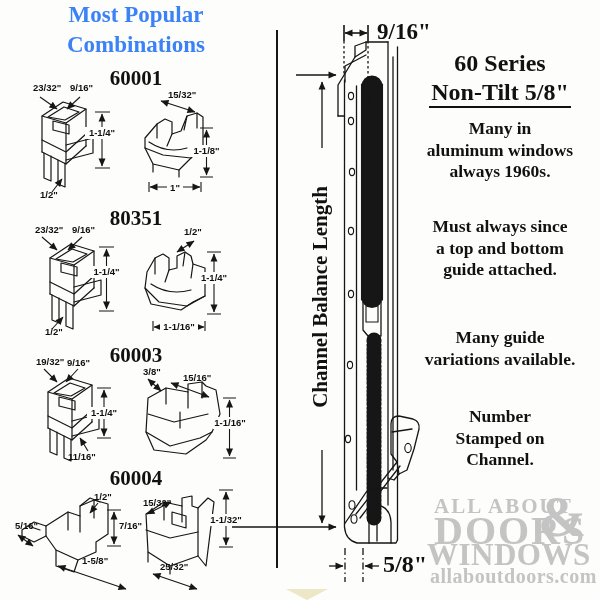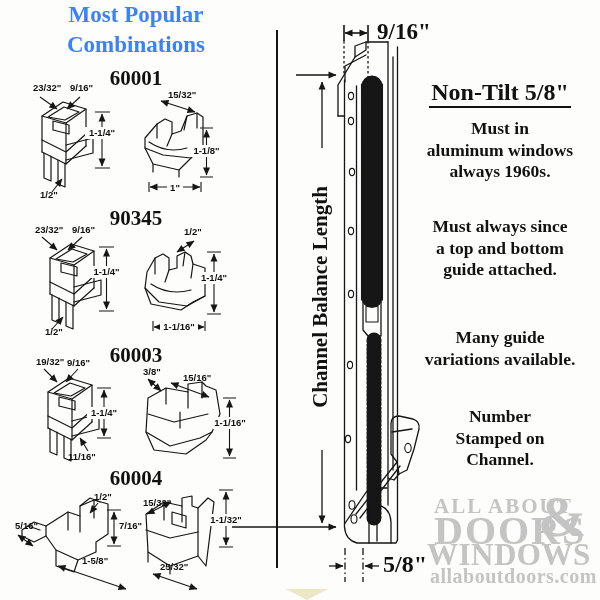--- a/index.html
+++ b/index.html
@@ -230,21 +230,21 @@
       <line x1="379" y1="566" x2="365" y2="566" marker-end="url(#mA)"></line>
     </g>
   </svg>
 
   <div class="abs title">
     <div>Most Popular</div>
     <div>Combinations</div>
   </div>
 
   <div class="abs partnum" style="top:66px">60001</div>
-  <div class="abs partnum" style="top:206px">90345</div>
+  <div class="abs partnum" style="top:206px">80351</div>
   <div class="abs partnum" style="top:343px">60003</div>
   <div class="abs partnum" style="top:466px">60004</div>
 
   <span class="dim" style="left:33px;top:83px">23/32"</span>
   <span class="dim" style="left:70px;top:83px">9/16"</span>
   <span class="dim bg" style="left:85px;top:127px;width:34px">1-1/4"</span>
   <span class="dim" style="left:40px;top:190px">1/2"</span>
   <span class="dim" style="left:168px;top:90px">15/32"</span>
   <span class="dim bg" style="left:190px;top:145px;width:33px">1-1/8"</span>
   <span class="dim bg" style="left:167px;top:182px;width:16px">1"</span>
@@ -268,26 +268,27 @@
   <span class="dim" style="left:94px;top:492px">1/2"</span>
   <span class="dim" style="left:15px;top:521px">5/16"</span>
   <span class="dim" style="left:119px;top:521px">7/16"</span>
   <span class="dim" style="left:82px;top:556px">1-5/8"</span>
   <span class="dim" style="left:143px;top:498px">15/32"</span>
   <span class="dim bg" style="left:209px;top:514px;width:34px">1-1/32"</span>
   <span class="dim" style="left:160px;top:562px">25/32"</span>
 
   <div class="bigdim" style="left:377px;top:19px">9/16"</div>
 
+  <div class="series" style="top:50px">60 Series</div>
   <div class="series" style="top:79px">
     <span class="ul">Non-Tilt 5/8"</span>
   </div>
 
   <div class="note" style="top:118px">
-    <div>Must in</div>
+    <div>Many in</div>
     <div>aluminum windows</div>
     <div>always 1960s.</div>
   </div>
   <div class="note" style="top:216px">
     <div>Must always since</div>
     <div>a top and bottom</div>
     <div>guide attached.</div>
   </div>
   <div class="note" style="top:327px">
     <div>Many guide</div>

